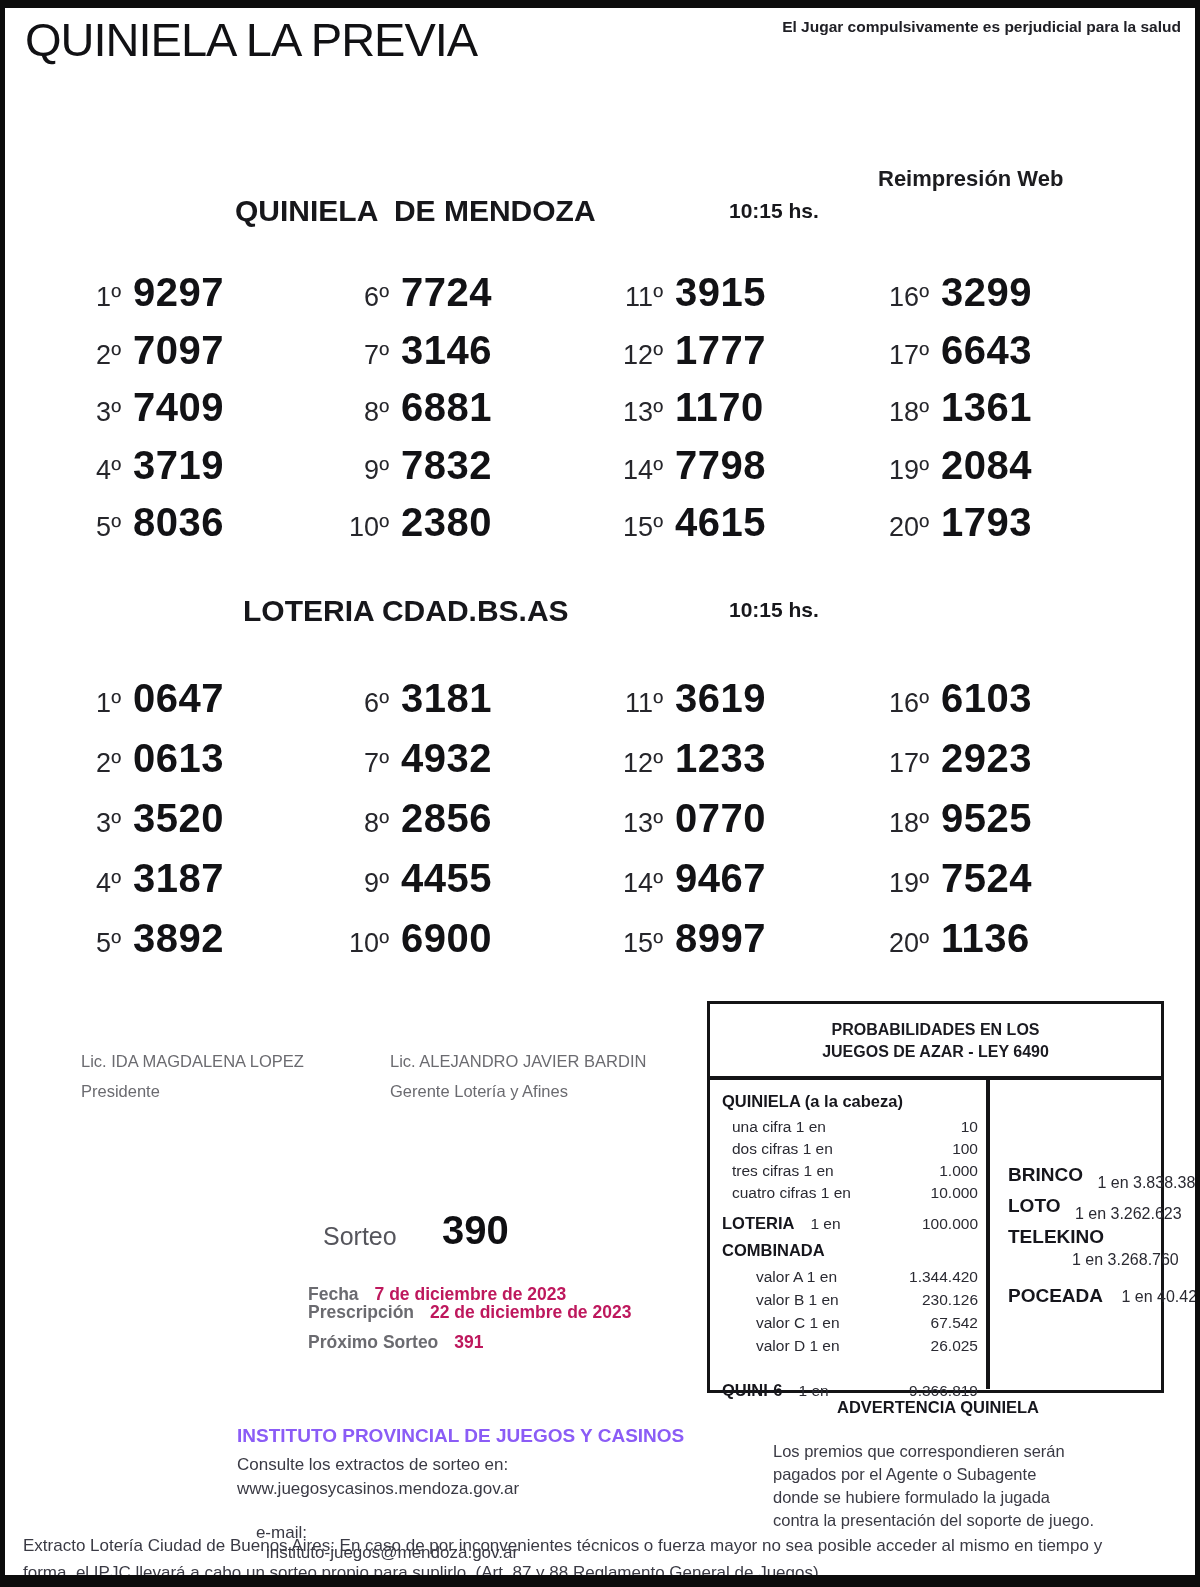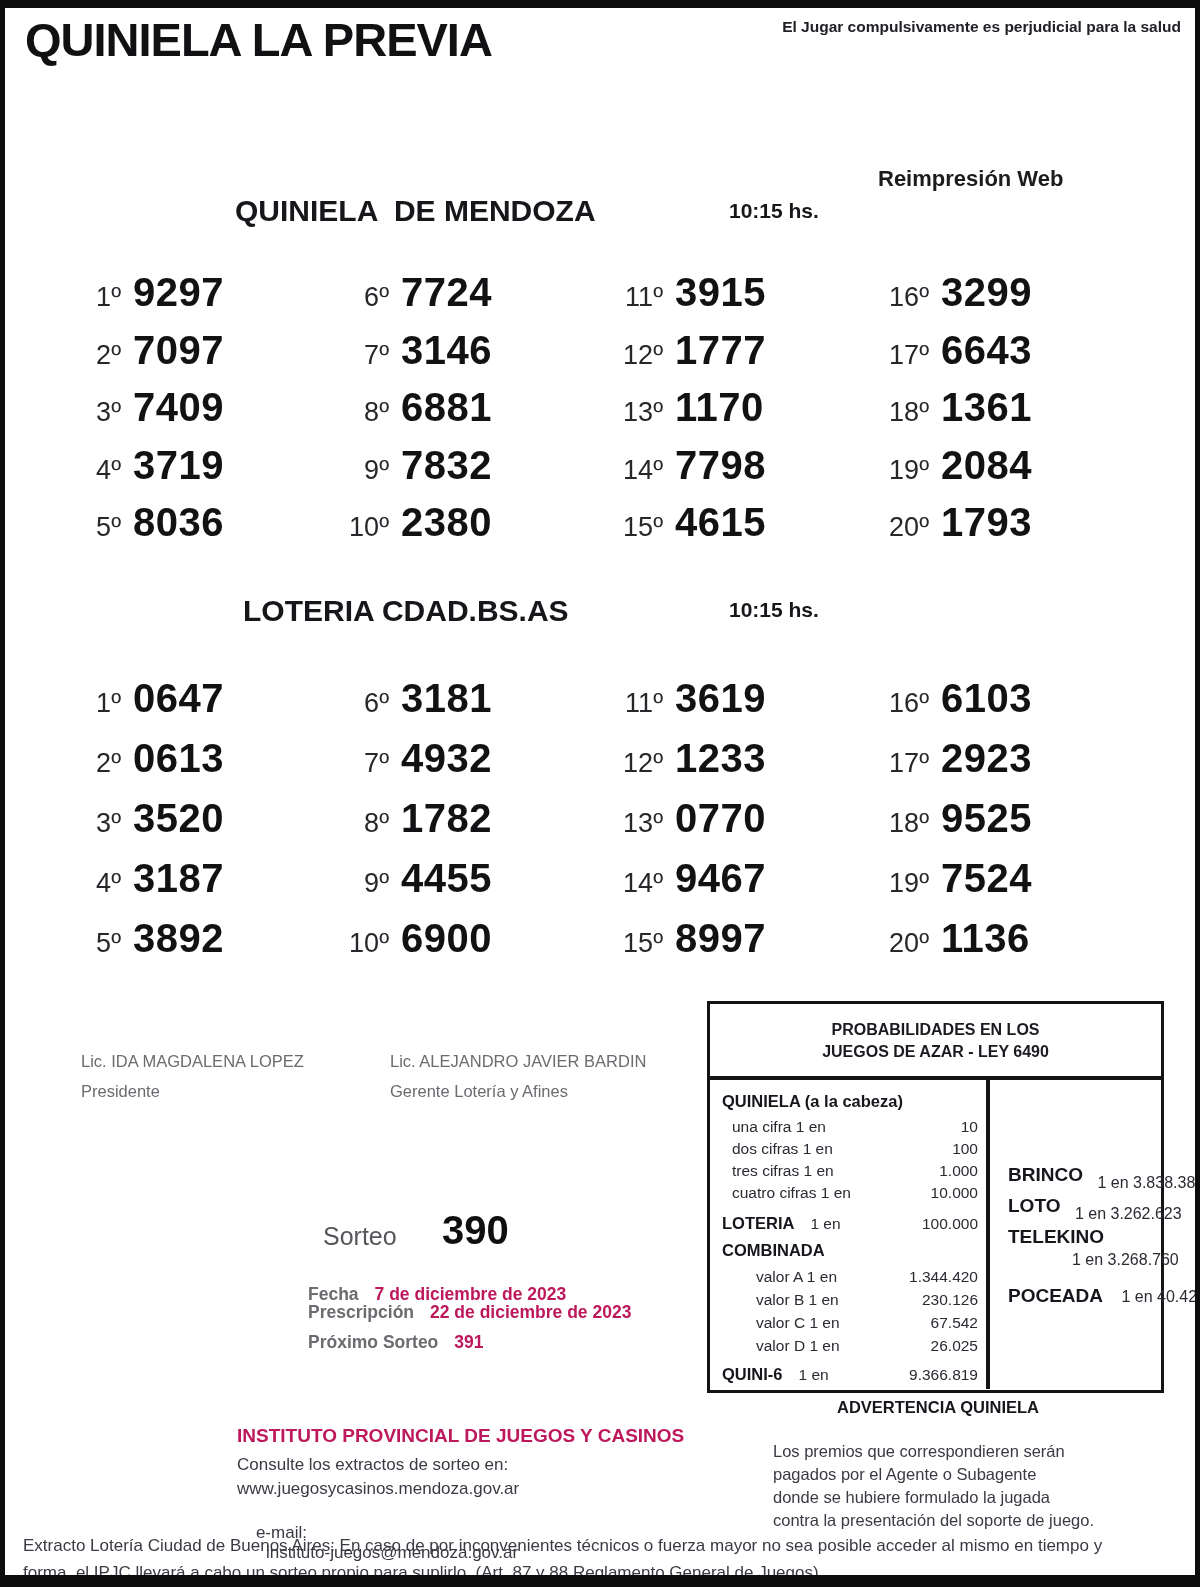--- a/index.html
+++ b/index.html
@@ -10,21 +10,21 @@
     box-sizing:border-box;
     border-style:solid;border-color:#0c0c0c;
     border-width:8px 5px 12px 5px;
     font-family:"Liberation Sans","DejaVu Sans",sans-serif;
     color:#1c1c1f;
     overflow:hidden;
     margin:0 auto;
   }
   .abs{position:absolute;white-space:pre;}
   
-  .title{left:20px;top:4px;font-size:47px;font-weight:bold;letter-spacing:-1px;color:#111114;}
+  .title{left:20px;top:4px;font-size:47px;font-weight:normal;letter-spacing:-1px;color:#111114;}
   .warning{right:14px;top:10px;font-size:15.5px;font-weight:bold;color:#202026;}
   .reprint{left:873px;top:158px;font-size:22px;font-weight:bold;}
   .h-draw{font-size:30px;font-weight:bold;color:#17171b;}
   .h-time{font-size:21px;font-weight:bold;color:#17171b;}
   
   .grid{position:absolute;left:0;width:1200px;}
   .gcol{position:absolute;width:260px;top:0;}
   .cell{display:flex;align-items:baseline;}
   .g1 .cell{height:57.5px;}
   .g2 .cell{height:60px;}
@@ -47,34 +47,34 @@
   .pb-left{box-sizing:border-box;width:280px;flex:none;border-right:4px solid #141416;
         padding:12px 8px 6px 12px;}
   .pb-h{font-size:16.5px;font-weight:bold;color:#16161c;margin-bottom:5px;white-space:pre;}
   .pb-row{display:flex;justify-content:space-between;font-size:15.5px;line-height:22px;color:#2a2a32;}
   .ind1{padding-left:10px;}
   .ind2{padding-left:34px;line-height:23px;}
   .pb-mixrow{display:flex;align-items:baseline;font-size:15.5px;color:#2a2a32;}
   .pb-mixrow .nm{font-weight:bold;font-size:16.5px;color:#16161c;}
   .pb-mixrow .mid{margin-left:16px;}
   .pb-mixrow .vv{margin-left:auto;}
-  .mt10{margin-top:10px;} .mt8{margin-top:8px;} .mt12{margin-top:8px;}
+  .mt10{margin-top:10px;} .mt8{margin-top:8px;} .mt12{margin-top:24px;}
   .pb-right{flex:1;padding:84px 12px 0 18px;}
   .game{margin-bottom:9px;white-space:nowrap;}
   .gname{font-weight:bold;font-size:19px;color:#16161c;}
   .godds{font-size:16px;color:#2a2a32;display:inline-block;transform:translateY(7px);margin-left:10px;}
   .game.stack .godds{display:block;transform:none;margin:3px 0 0 64px;}
   .game.same .godds{transform:none;margin-left:14px;}
   .game.poceada{margin-top:16px;}
   
   .adv{position:absolute;left:728px;top:1390px;width:410px;}
   .adv-title{text-align:center;font-size:16.5px;font-weight:bold;color:#16161c;margin-bottom:23px;}
   .adv-line{padding-left:40px;font-size:16.5px;line-height:23px;color:#3a3a44;white-space:pre;}
   
-  .inst-name{left:232px;top:1417px;font-size:19px;font-weight:bold;color:#be185d;}
+  .inst-name{left:232px;top:1417px;font-size:19px;font-weight:bold;color:#8b5cf6;}
   .inst-line{font-size:17px;color:#3a3a44;}
   
   .footer-line{left:18px;font-size:17px;color:#3a3a44;}
 </style>
 </head>
 <body>
 
 <div class="page">
 
   <div class="abs title">QUINIELA LA PREVIA</div>
@@ -205,21 +205,21 @@
       <div class="cell">
           <span class="ord">6º</span>
           <span class="num">3181</span>
         </div>
       <div class="cell">
           <span class="ord">7º</span>
           <span class="num">4932</span>
         </div>
       <div class="cell">
           <span class="ord">8º</span>
-          <span class="num">1782</span>
+          <span class="num">2856</span>
         </div>
       <div class="cell">
           <span class="ord">9º</span>
           <span class="num">4455</span>
         </div>
       <div class="cell">
           <span class="ord">10º</span>
           <span class="num">6900</span>
         </div>
     </div>

